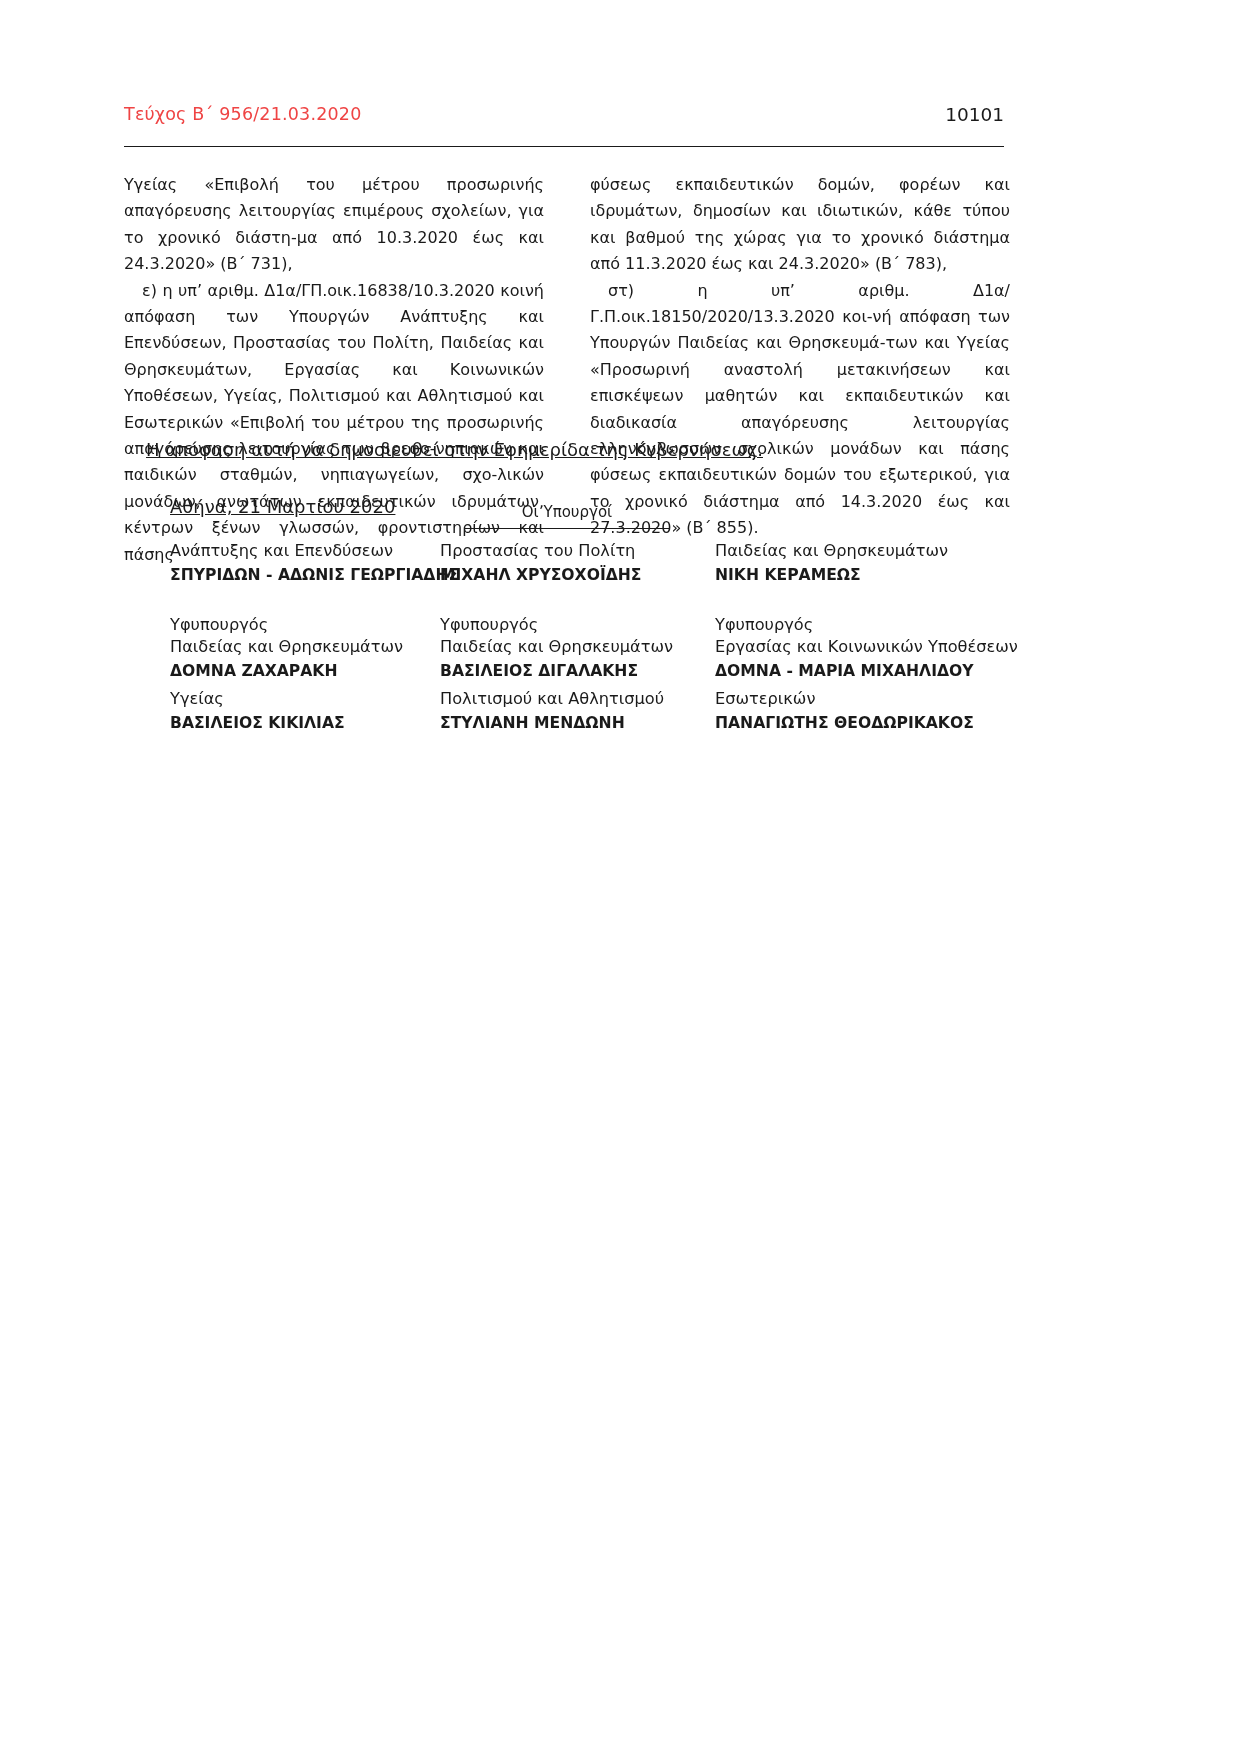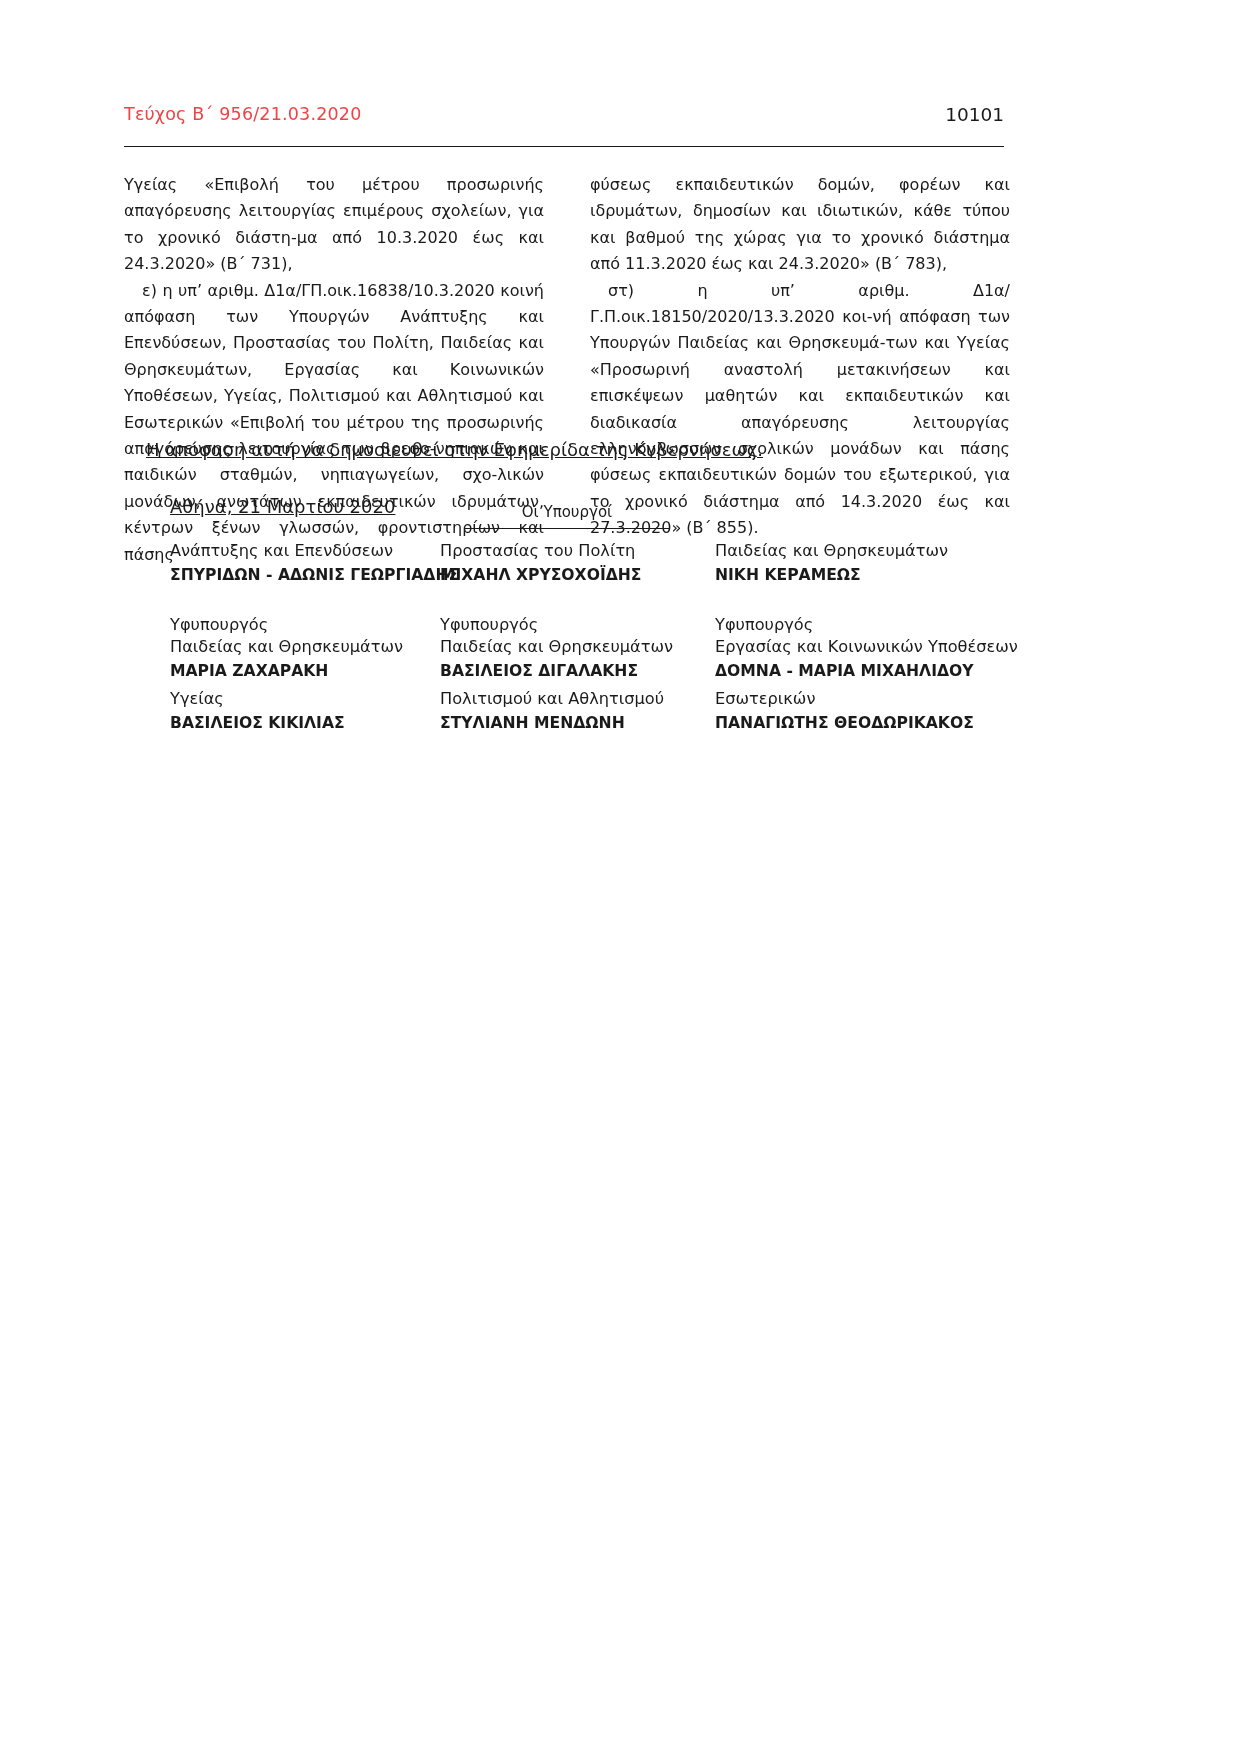--- a/index.html
+++ b/index.html
@@ -202,21 +202,21 @@
         <div class="sig-name">ΝΙΚΗ ΚΕΡΑΜΕΩΣ</div>
       </div>
     </div>
 
     <div class="sig-row">
       <div class="sig-cell sig-c0">
         <div class="sig-role">
             <div>Υφυπουργός</div>
             <div>Παιδείας και Θρησκευμάτων</div>
           </div>
-        <div class="sig-name">ΜΑΡΙΑ ΖΑΧΑΡΑΚΗ</div>
+        <div class="sig-name">ΔΟΜΝΑ ΖΑΧΑΡΑΚΗ</div>
       </div>
       <div class="sig-cell sig-c1">
         <div class="sig-role">
             <div>Υφυπουργός</div>
             <div>Παιδείας και Θρησκευμάτων</div>
           </div>
         <div class="sig-name">ΒΑΣΙΛΕΙΟΣ ΔΙΓΑΛΑΚΗΣ</div>
       </div>
       <div class="sig-cell sig-c2">
         <div class="sig-role">

